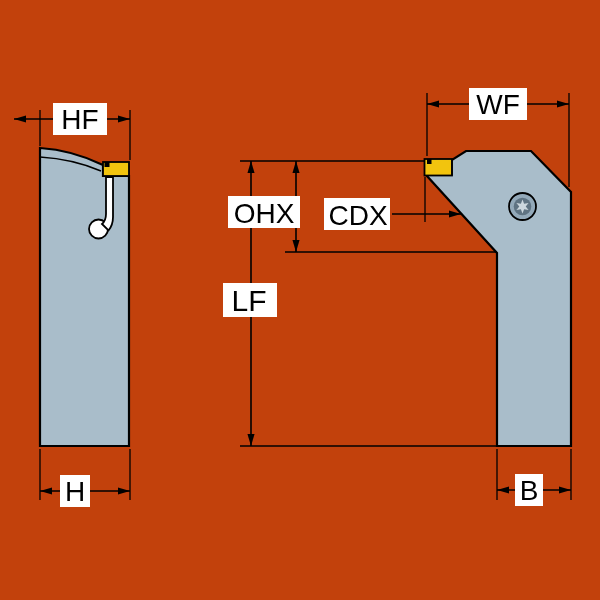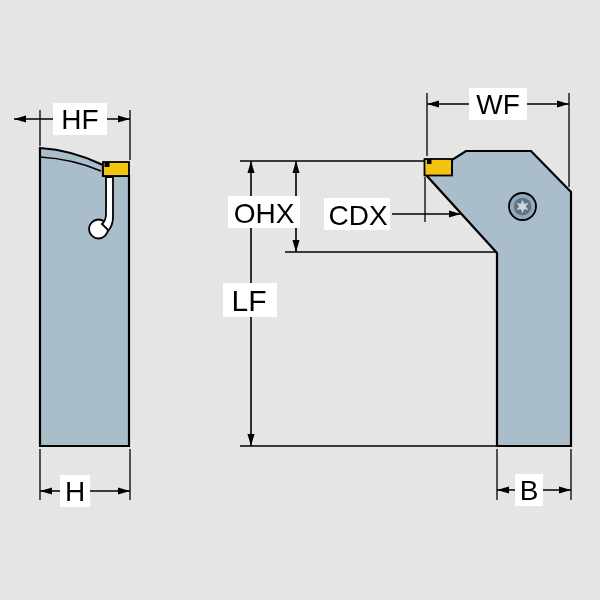--- a/index.html
+++ b/index.html
@@ -1,16 +1,16 @@
 <!DOCTYPE html>
 <html><head>
 <meta charset="utf-8">
 <style>
   html, body { margin: 0; padding: 0; background: #ffffff; }
-  .stage { width: 600px; height: 600px; position: relative; background: #e5e5e5; }
+  .stage { width: 600px; height: 600px; position: relative; background: #c2410c; }
   svg text { font-family: "Liberation Sans", sans-serif; fill: #000; }
   .outline { stroke: #000; stroke-width: 2.2; stroke-linejoin: miter; }
   .outline-thin { stroke: #000; stroke-width: 1.8; }
   .thin { stroke: #000; stroke-width: 1.5; fill: none; }
   .ext { stroke: #000; stroke-width: 1.3; }
   .dim { stroke: #000; stroke-width: 1.6; fill: none; }
   .hole { fill: #ffffff; stroke: #000; stroke-width: 1.8; }
   .label { font-size: 28px; text-anchor: middle; }
   .label-lg { font-size: 30px; text-anchor: middle; }
   .label-bg { fill: #ffffff; }

